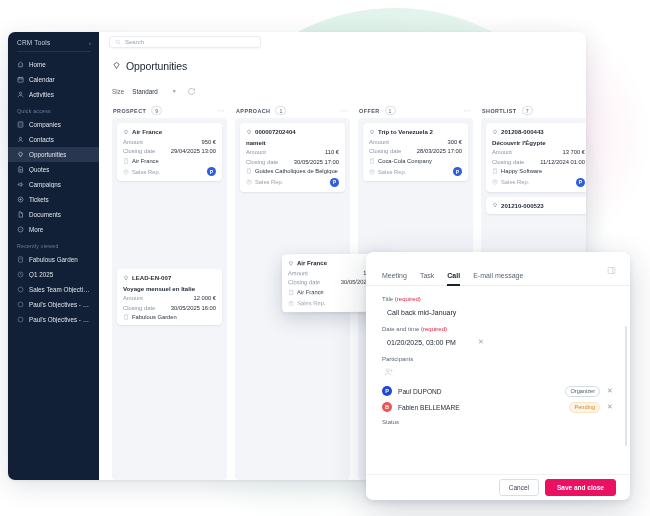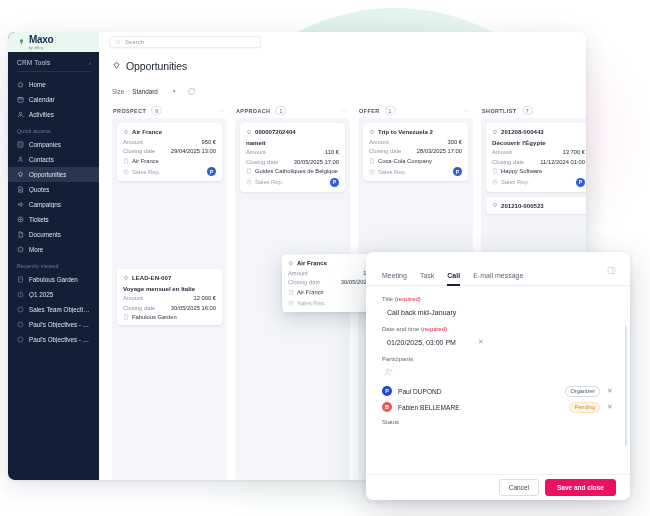--- a/index.html
+++ b/index.html
@@ -197,31 +197,20 @@
   <div class="deco-blue"></div>
   <div class="deco-green"></div>
   <div class="deco-pink"></div>
   <div class="deco-green2"></div>
 </div>
 
 <div id="app-window">
 
   <nav id="sidebar">
 
-    <div class="logo-wrap">
-      <svg class="logo-leaf" viewBox="0 0 24 24">
-        <path d="M12 3c-1 2.5-4 3-4 6a4 4 0 008 0c0-3-3-3.5-4-6z" fill="#2f9e74"></path>
-        <rect x="11.2" y="12" width="1.6" height="8" fill="#2f9e74"></rect>
-        <path d="M12 16c-2 0-3.5-1-4-2.4M12 16c2 0 3.5-1 4-2.4" stroke="#2f9e74" stroke-width="1.2" fill="none"></path>
-      </svg>
-      <div class="logo-txt-col">
-        <div class="logo-text">Maxo</div>
-        <div class="logo-sub">by efficy</div>
-      </div>
-    </div>
 
     <div class="side-header">
       <span class="side-header-title">CRM Tools</span>
       <span class="chev-left">‹</span>
     </div>
     <div class="side-rule"></div>
 
     <div class="side-item">
       <span class="ico">
         <svg viewBox="0 0 24 24" fill="none" stroke="#c3ccda" stroke-width="1.8">

